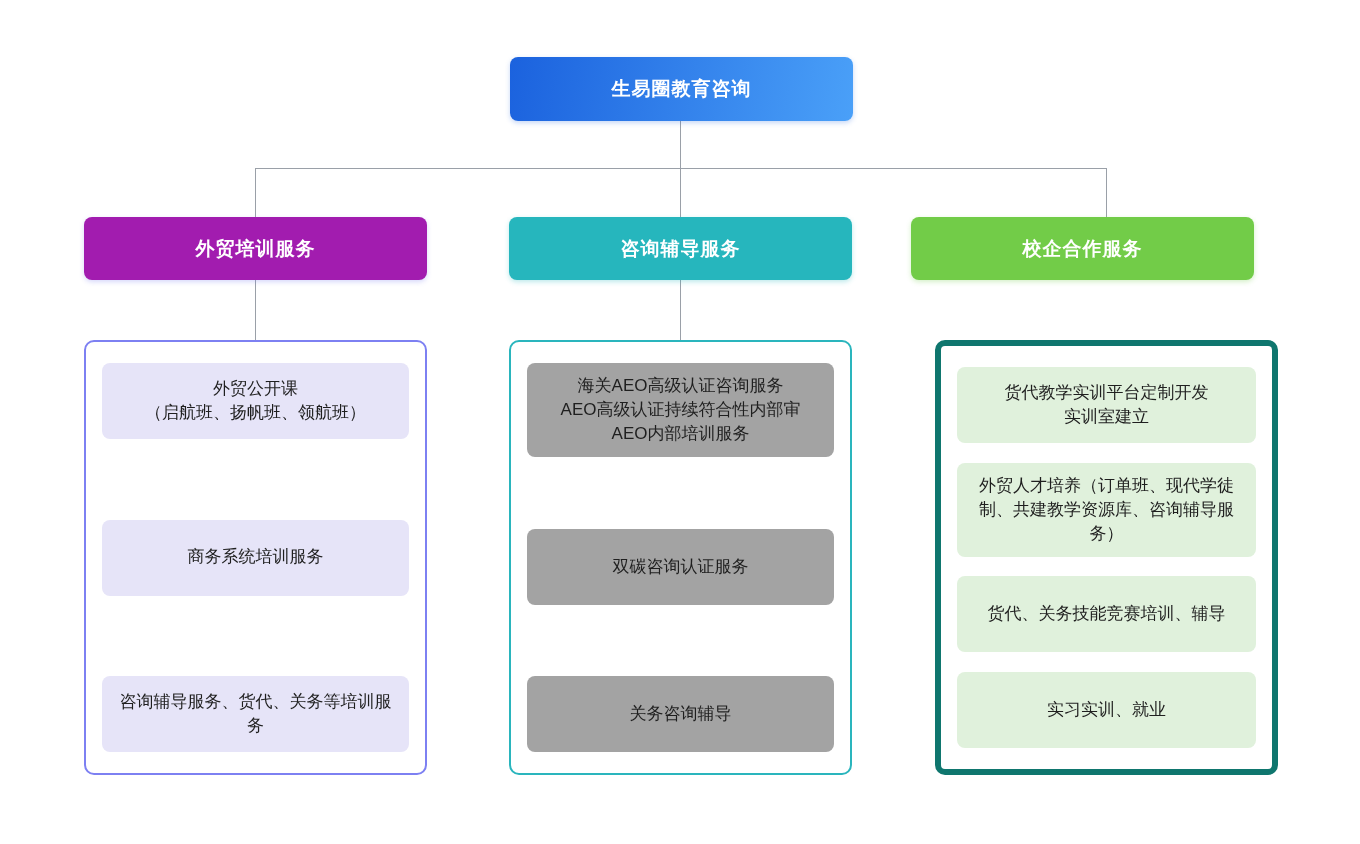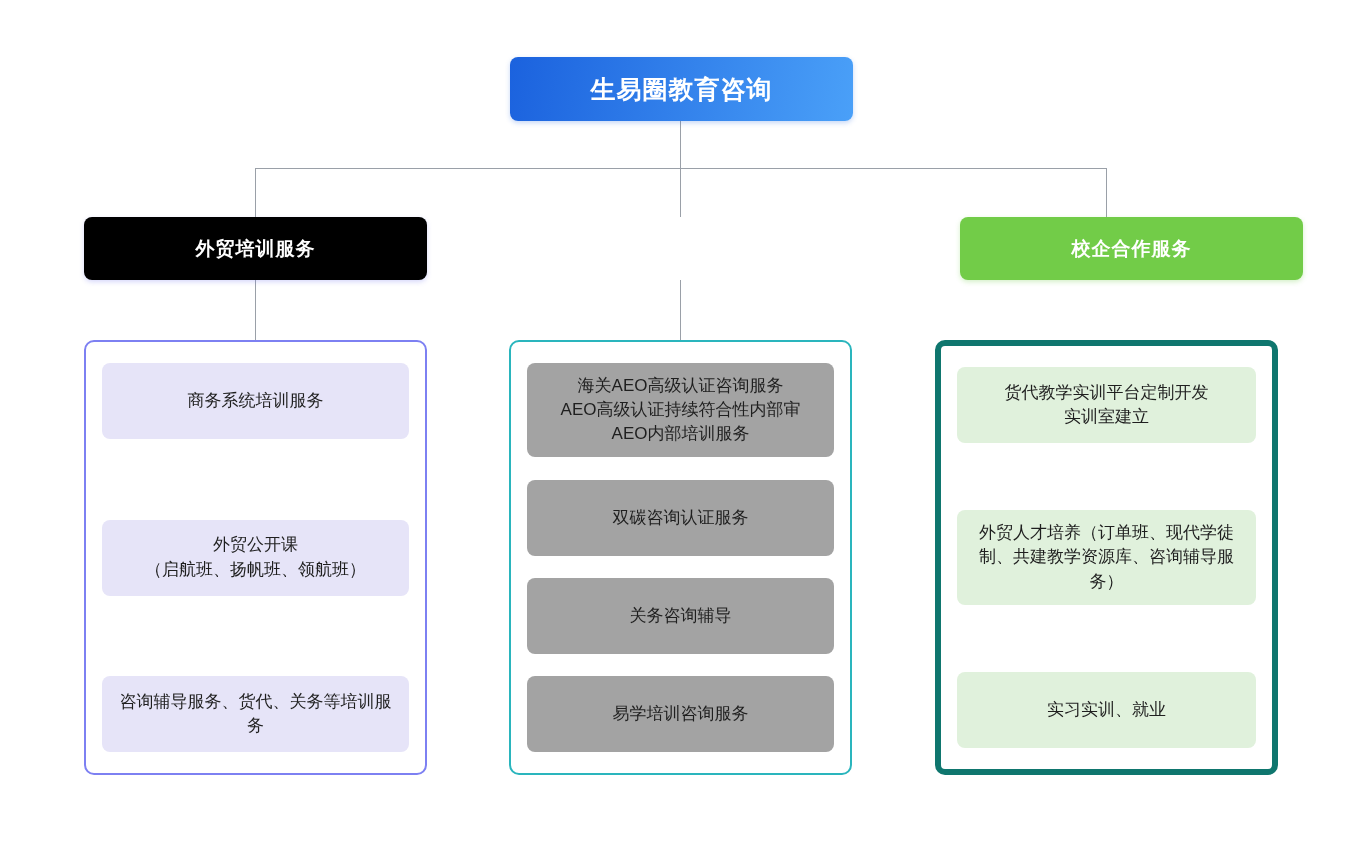--- a/index.html
+++ b/index.html
@@ -11,33 +11,33 @@
   
   .line { position: absolute; background: #9aa0a8; }
   .v { width: 1px; }
   .h { height: 1px; }
 
   
   .root-node {
     position: absolute; left: 510px; top: 57px; width: 343px; height: 64px;
     background: linear-gradient(100deg, #1b62de 0%, #4aa0f8 100%);
     border-radius: 8px; display: flex; align-items: center; justify-content: center;
-    color: #ffffff; font-size: 25px; font-weight: bold; letter-spacing: 1px;
+    color: #ffffff; font-size: 19px; font-weight: bold; letter-spacing: 1px;
     box-shadow: 0 2px 5px rgba(30,98,222,0.25);
   }
 
   
   .branch-header {
     position: absolute; top: 217px; width: 343px; height: 63px;
     border-radius: 8px; display: flex; align-items: center; justify-content: center;
     color: #ffffff; font-size: 19px; font-weight: bold; letter-spacing: 1px;
   }
-  .branch-header.b0 { left: 84px;  background: #000000; box-shadow: 0 2px 5px rgba(123,126,240,0.3); }
+  .branch-header.b0 { left: 84px;  background: #a21caf; box-shadow: 0 2px 5px rgba(123,126,240,0.3); }
   .branch-header.b1 { left: 509px; background: #26b6bd; box-shadow: 0 2px 5px rgba(38,182,189,0.3); }
-  .branch-header.b2 { left: 960px; background: #72cc48; box-shadow: 0 2px 5px rgba(114,204,72,0.3); }
+  .branch-header.b2 { left: 911px; background: #72cc48; box-shadow: 0 2px 5px rgba(114,204,72,0.3); }
 
   
   .branch-box {
     position: absolute; top: 340px; width: 343px; height: 435px;
     background: #ffffff; border-radius: 10px;
     display: flex; flex-direction: column; justify-content: space-between;
     padding: 21px 16px;
   }
   .branch-box.b0 { left: 84px;  border: 2px solid #7d80f2; }
   .branch-box.b1 { left: 509px; border: 2px solid #2ab5bd; }
@@ -69,38 +69,41 @@
   <div class="line v" style="left:680px; top:280px; height:60px;"></div>
 
   <div class="root-node">
     <span>生易圈教育咨询</span>
   </div>
 
   <div class="branch-header b0">
     <span>外贸培训服务</span>
   </div>
   <div class="branch-box b0">
-    <div class="item">商务系统培训服务</div>
     <div class="item">外贸公开课
 （启航班、扬帆班、领航班）</div>
+    <div class="item">商务系统培训服务</div>
     <div class="item">咨询辅导服务、货代、关务等培训服务</div>
   </div>
 
+  <div class="branch-header b1">
+    <span>咨询辅导服务</span>
+  </div>
   <div class="branch-box b1">
     <div class="item">海关AEO高级认证咨询服务
 AEO高级认证持续符合性内部审
 AEO内部培训服务</div>
     <div class="item">双碳咨询认证服务</div>
     <div class="item">关务咨询辅导</div>
-    <div class="item">易学培训咨询服务</div>
   </div>
 
   <div class="branch-header b2">
     <span>校企合作服务</span>
   </div>
   <div class="branch-box b2">
     <div class="item">货代教学实训平台定制开发
 实训室建立</div>
     <div class="item">外贸人才培养（订单班、现代学徒制、共建教学资源库、咨询辅导服务）</div>
+    <div class="item">货代、关务技能竞赛培训、辅导</div>
     <div class="item">实习实训、就业</div>
   </div>
 
 </div>
 
 </body></html>

